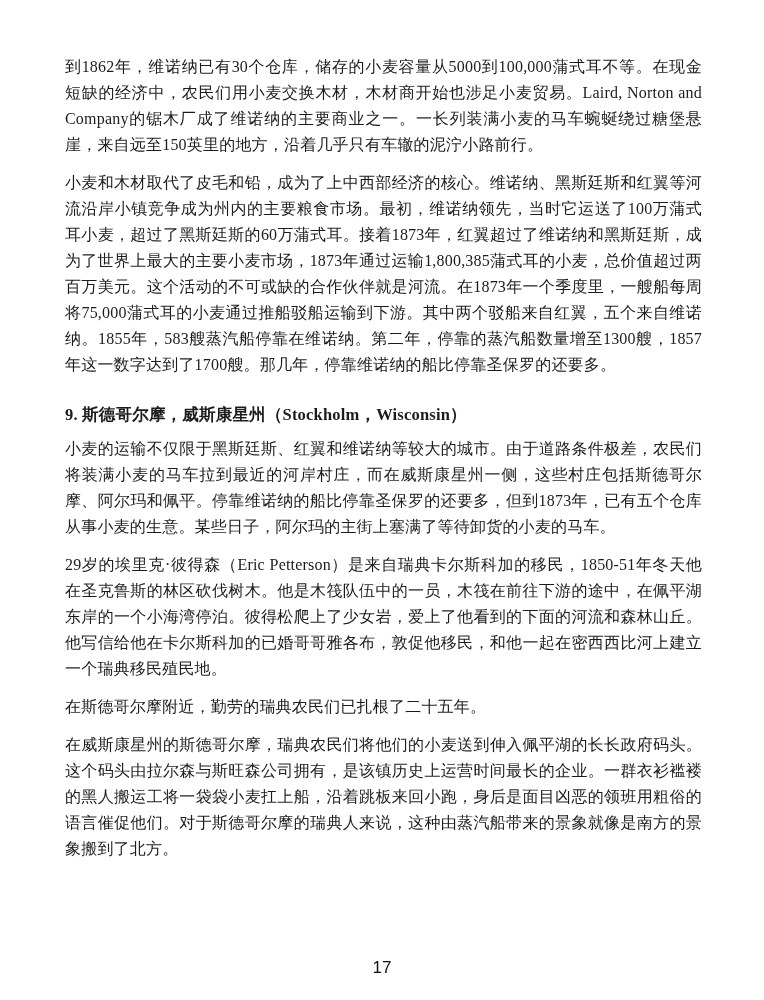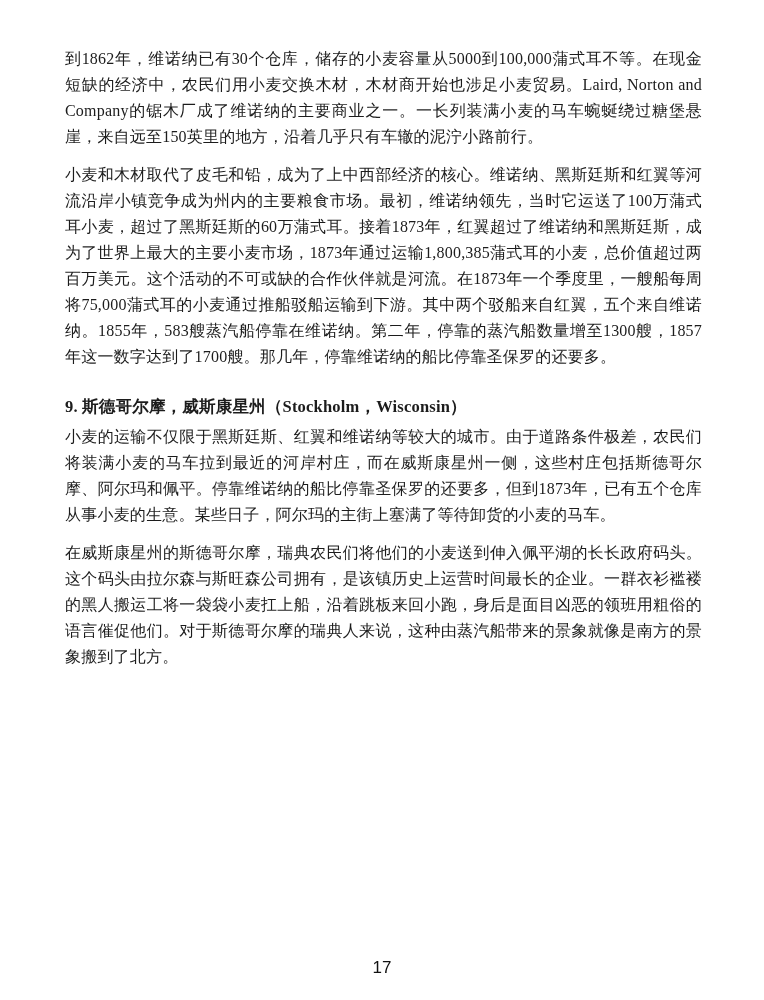--- a/index.html
+++ b/index.html
@@ -21,21 +21,21 @@
     left: 65px;
     width: 637px;
   }
   .para {
     font-family: "Liberation Serif", "DejaVu Serif", serif;
     font-size: 16px;
     line-height: 26px;
     text-align: justify;
     text-align-last: left;
     letter-spacing: 0.2px;
-    margin: 0 0 12px 0;
+    margin: 8px 0 12px 0;
   }
   .section-heading {
     font-family: "Liberation Serif", "DejaVu Serif", serif;
     font-size: 16.5px;
     font-weight: bold;
     line-height: 26px;
     margin: 24px 0 4px 0;
     letter-spacing: 0.2px;
   }
   .footer {
@@ -51,16 +51,18 @@
 </style>
 </head>
 <body>
 
 <div class="page">
   <div class="content">
     <p class="para">到1862年，维诺纳已有30个仓库，储存的小麦容量从5000到100,000蒲式耳不等。在现金短缺的经济中，农民们用小麦交换木材，木材商开始也涉足小麦贸易。Laird, Norton and Company的锯木厂成了维诺纳的主要商业之一。一长列装满小麦的马车蜿蜒绕过糖堡悬崖，来自远至150英里的地方，沿着几乎只有车辙的泥泞小路前行。</p>
     <p class="para">小麦和木材取代了皮毛和铅，成为了上中西部经济的核心。维诺纳、黑斯廷斯和红翼等河流沿岸小镇竞争成为州内的主要粮食市场。最初，维诺纳领先，当时它运送了100万蒲式耳小麦，超过了黑斯廷斯的60万蒲式耳。接着1873年，红翼超过了维诺纳和黑斯廷斯，成为了世界上最大的主要小麦市场，1873年通过运输1,800,385蒲式耳的小麦，总价值超过两百万美元。这个活动的不可或缺的合作伙伴就是河流。在1873年一个季度里，一艘船每周将75,000蒲式耳的小麦通过推船驳船运输到下游。其中两个驳船来自红翼，五个来自维诺纳。1855年，583艘蒸汽船停靠在维诺纳。第二年，停靠的蒸汽船数量增至1300艘，1857年这一数字达到了1700艘。那几年，停靠维诺纳的船比停靠圣保罗的还要多。</p>
     <h2 class="section-heading">9. 斯德哥尔摩，威斯康星州（Stockholm，Wisconsin）</h2>
     <p class="para">小麦的运输不仅限于黑斯廷斯、红翼和维诺纳等较大的城市。由于道路条件极差，农民们将装满小麦的马车拉到最近的河岸村庄，而在威斯康星州一侧，这些村庄包括斯德哥尔摩、阿尔玛和佩平。停靠维诺纳的船比停靠圣保罗的还要多，但到1873年，已有五个仓库从事小麦的生意。某些日子，阿尔玛的主街上塞满了等待卸货的小麦的马车。</p>
+    <p class="para">29岁的埃里克·彼得森（Eric Petterson）是来自瑞典卡尔斯科加的移民，1850-51年冬天他在圣克鲁斯的林区砍伐树木。他是木筏队伍中的一员，木筏在前往下游的途中，在佩平湖东岸的一个小海湾停泊。彼得松爬上了少女岩，爱上了他看到的下面的河流和森林山丘。他写信给他在卡尔斯科加的已婚哥哥雅各布，敦促他移民，和他一起在密西西比河上建立一个瑞典移民殖民地。</p>
+    <p class="para">在斯德哥尔摩附近，勤劳的瑞典农民们已扎根了二十五年。</p>
     <p class="para">在威斯康星州的斯德哥尔摩，瑞典农民们将他们的小麦送到伸入佩平湖的长长政府码头。这个码头由拉尔森与斯旺森公司拥有，是该镇历史上运营时间最长的企业。一群衣衫褴褛的黑人搬运工将一袋袋小麦扛上船，沿着跳板来回小跑，身后是面目凶恶的领班用粗俗的语言催促他们。对于斯德哥尔摩的瑞典人来说，这种由蒸汽船带来的景象就像是南方的景象搬到了北方。</p>
   </div>
   <div class="footer">17</div>
 </div>
 
 </body></html>

